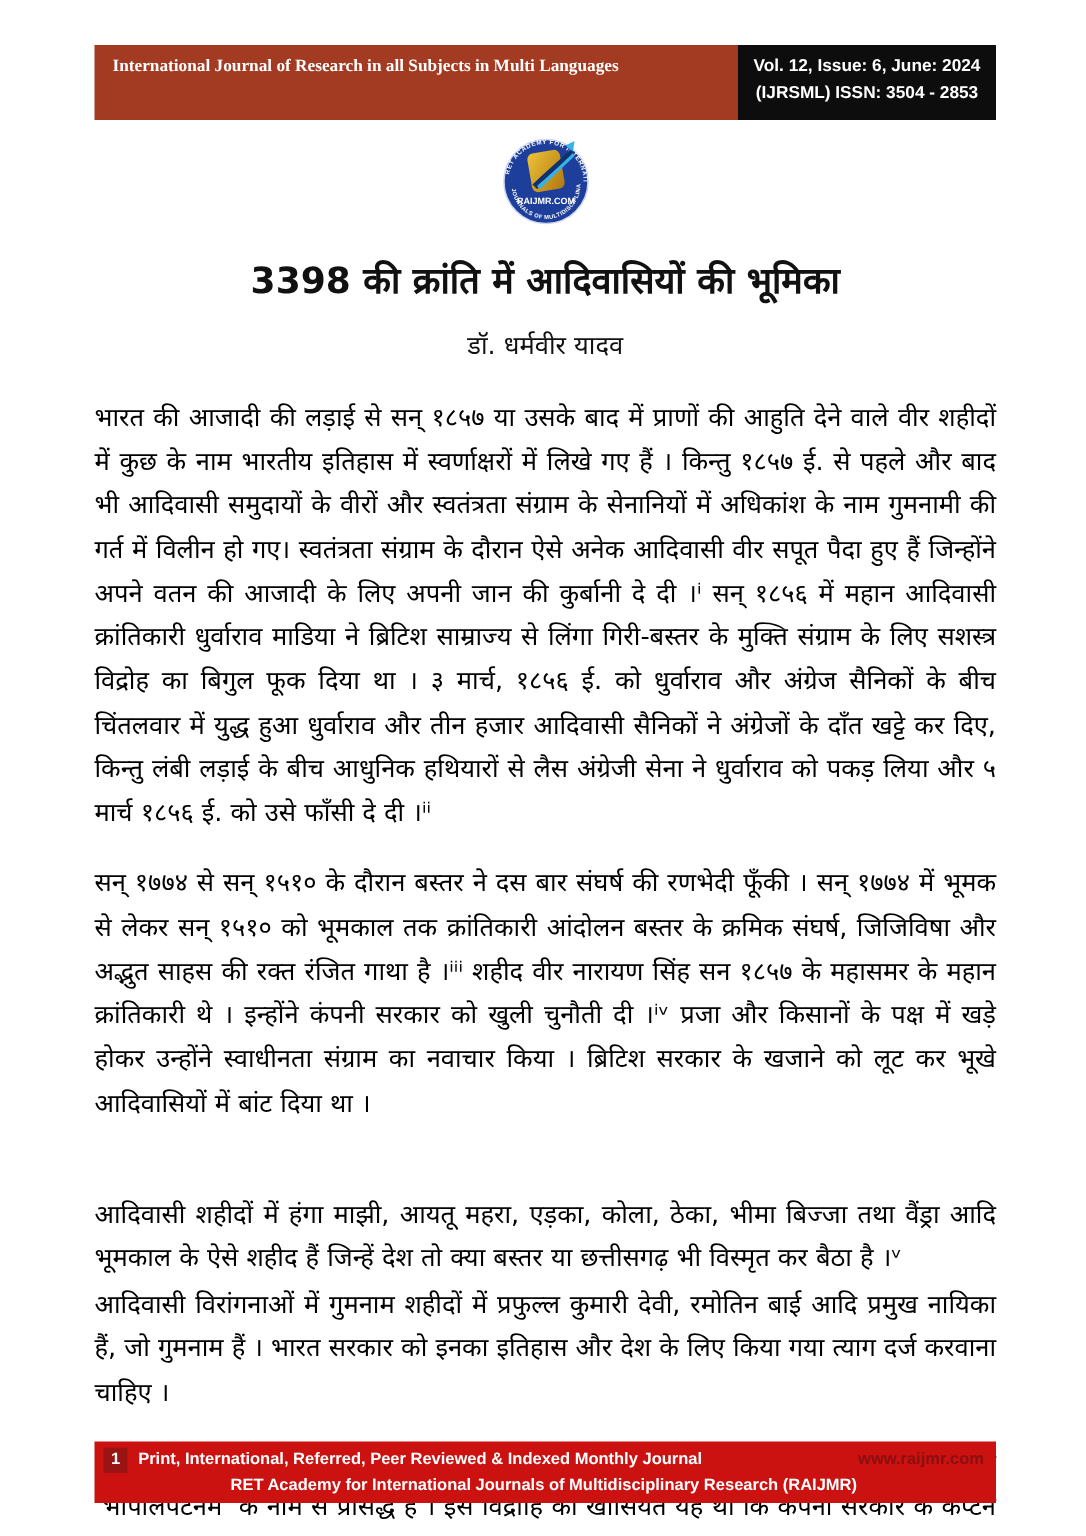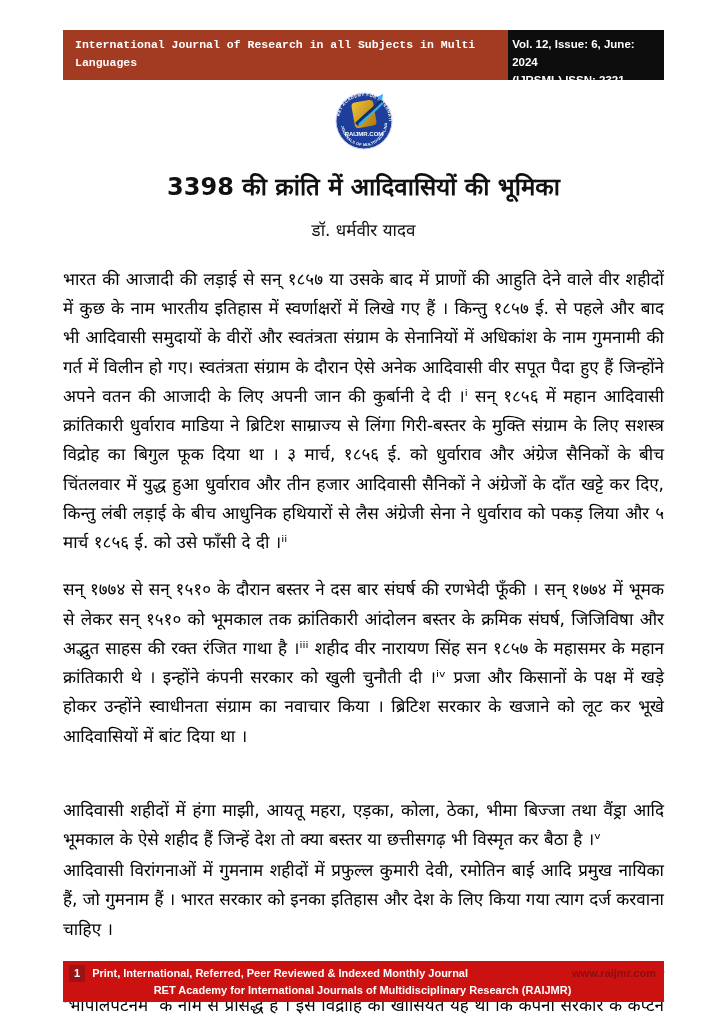--- a/index.html
+++ b/index.html
@@ -13,35 +13,36 @@
     padding:30px 60px 0 63px;
     font-family:"DejaVu Sans", sans-serif;
   }
 
   
   .hdr{display:flex;width:601px;height:50px;}
   .hdr-left{
     flex:1 1 auto;
     background:#a33a22;
     color:#ffffff;
-    font-family:Liberation Mono, monospace;
+    font-family:Liberation Serif, serif;
     font-weight:bold;
     font-size:11.5px;
     line-height:1.55;
     padding:6px 10px 10px 12px;
     box-sizing:border-box;
   }
   .hdr-right{
     width:172px;
     background:#0d0d0d;
     color:#ffffff;
     font-family:"Liberation Sans", sans-serif;
     font-weight:bold;
     font-size:11.5px;
     line-height:1.55;
+    text-align:center;
     padding:6px 4px 5px 4px;
     box-sizing:border-box;
   }
 
   
   .logo-wrap{width:601px;text-align:center;margin-top:7px;}
   .logo-wrap svg{display:inline-block;}
 
   
   .title{
@@ -93,21 +94,21 @@
 <body>
 
 <div class="page">
 
   <div class="hdr">
     <div class="hdr-left">
       <div>International Journal of Research in all Subjects in Multi Languages</div>
     </div>
     <div class="hdr-right">
       <div>Vol. 12, Issue: 6, June: 2024</div>
-      <div>(IJRSML) ISSN: 2321 - 3567</div>
+      <div>(IJRSML) ISSN: 3504 - 2853</div>
     </div>
   </div>
 
   <div class="logo-wrap">
     <svg width="78" height="68" viewBox="0 0 78 68">
       <defs>
         <linearGradient id="goldGrad" x1="0" y1="0" x2="1" y2="1">
           <stop offset="0" stop-color="#ecc23a"></stop>
           <stop offset="1" stop-color="#b1770f"></stop>
         </linearGradient>

